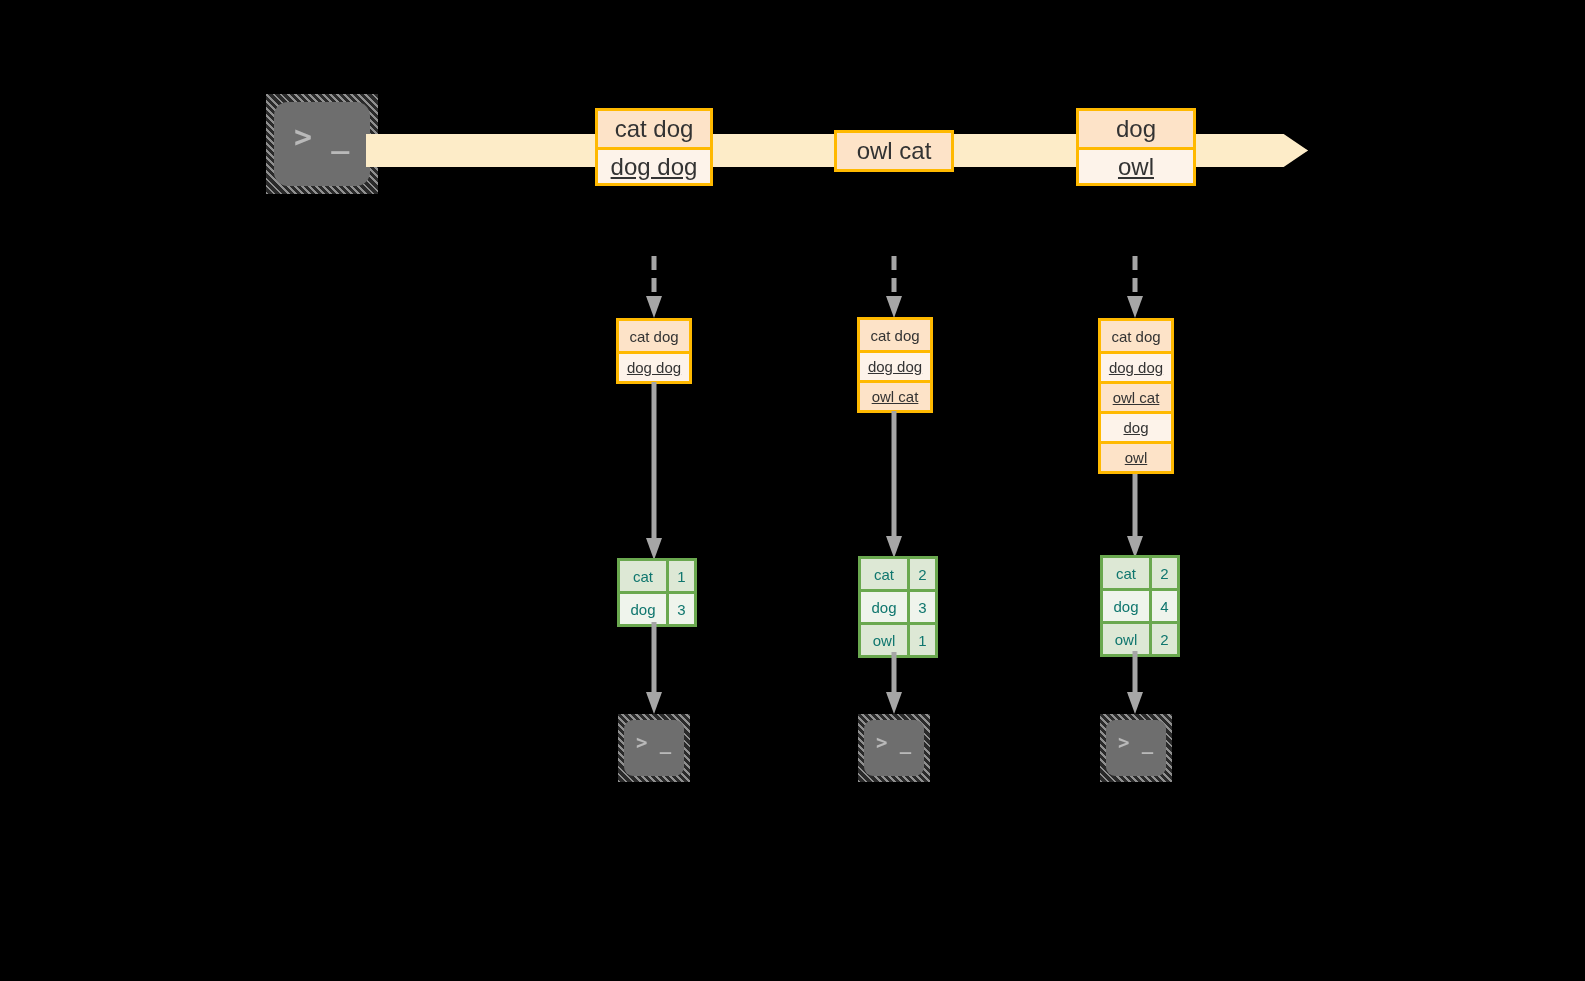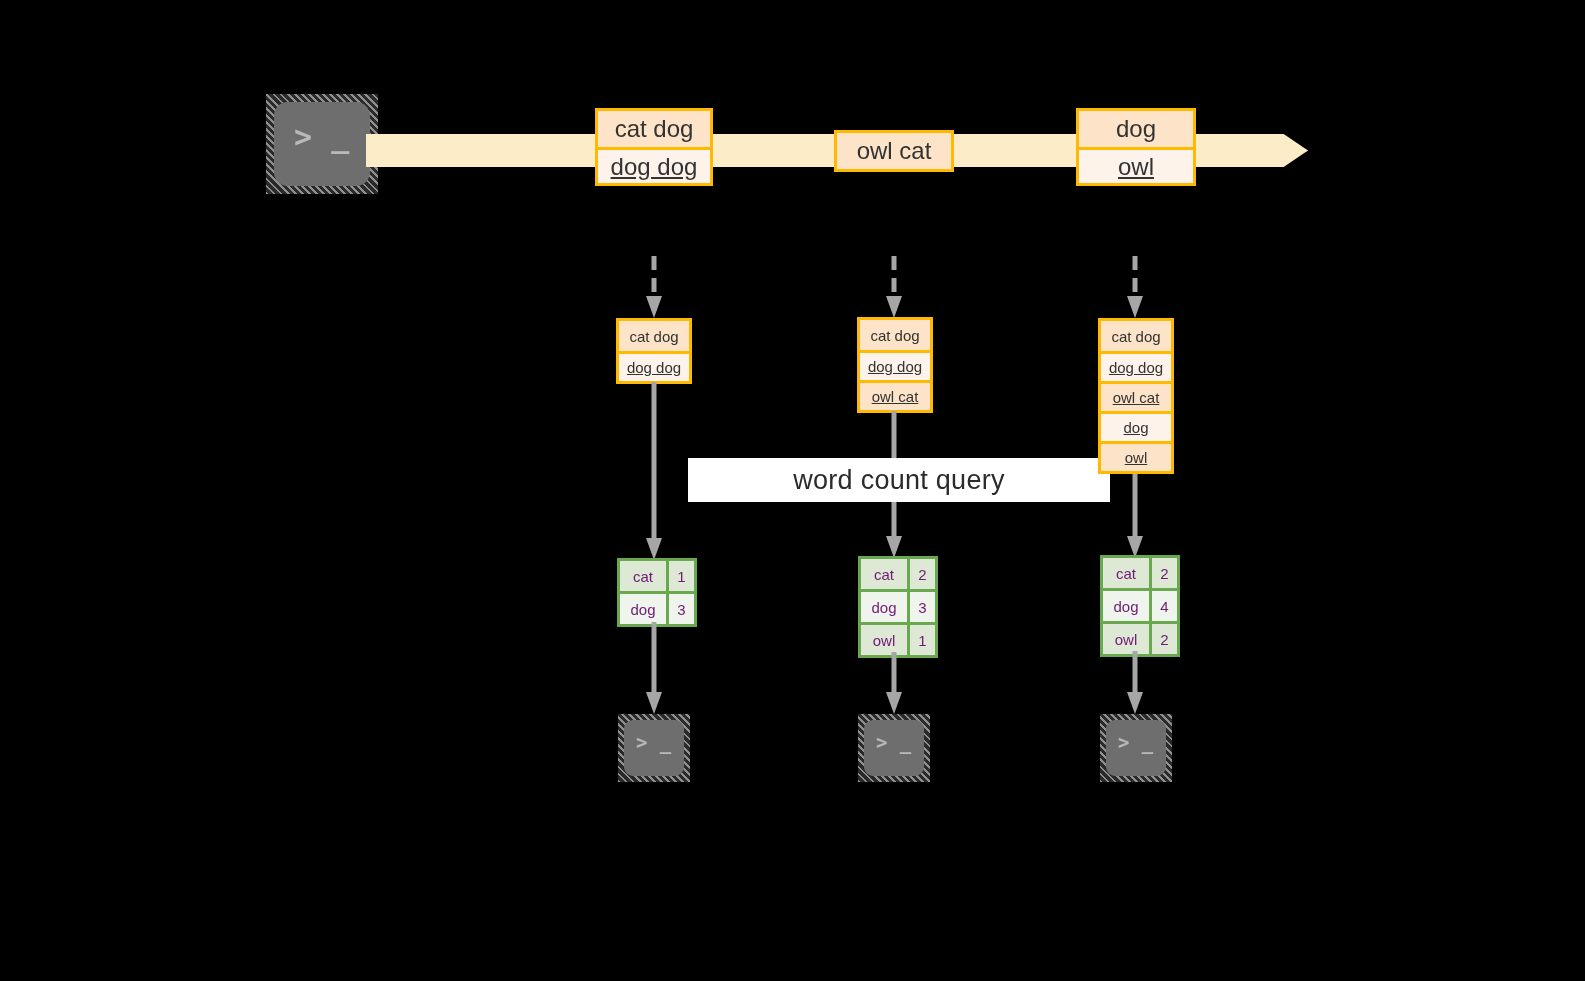--- a/index.html
+++ b/index.html
@@ -111,21 +111,21 @@
     box-sizing: border-box;
   }
   .tbl .trow + .trow { border-top: 3px solid #6aa84f; }
   .tbl .tcell {
     box-sizing: border-box;
     height: 30px;
     display: flex;
     align-items: center;
     justify-content: center;
     font-size: 15px;
-    color: #701a75;
+    color: #0f766e;
     white-space: nowrap;
   }
   .tbl .tcell.key { width: 46px; }
   .tbl .tcell.val { width: 28px; border-left: 3px solid #6aa84f; }
   .trow.shade-a .tcell { background: #dde8d5; }
   .trow.shade-b .tcell { background: #eff4ec; }
 
   
   .label-band {
     position: absolute;
@@ -273,23 +273,20 @@
     </svg>
   </div>
 
   <div class="conn" style="left:1126px; top:472px; width:18px; height:86px;">
     <svg width="18" height="86" viewBox="0 0 18 86" xmlns="http://www.w3.org/2000/svg">
       <line x1="9" y1="0" x2="9" y2="66" stroke="#a6a6a6" stroke-width="5"></line>
       <path d="M9,86 L1,64 L17,64 Z" fill="#a6a6a6"></path>
     </svg>
   </div>
 
-  <div class="label-band">
-    <span class="label-text">word count query</span>
-  </div>
 
   <div class="rec-stack small" style="left:1098px; top:318px; width:76px;">
     <div class="rec shade-a">cat dog</div>
     <div class="rec shade-b">dog dog</div>
     <div class="rec shade-a">owl cat</div>
     <div class="rec shade-b">dog</div>
     <div class="rec shade-a">owl</div>
   </div>
 
   <div class="tbl" style="left:1100px; top:555px;">

